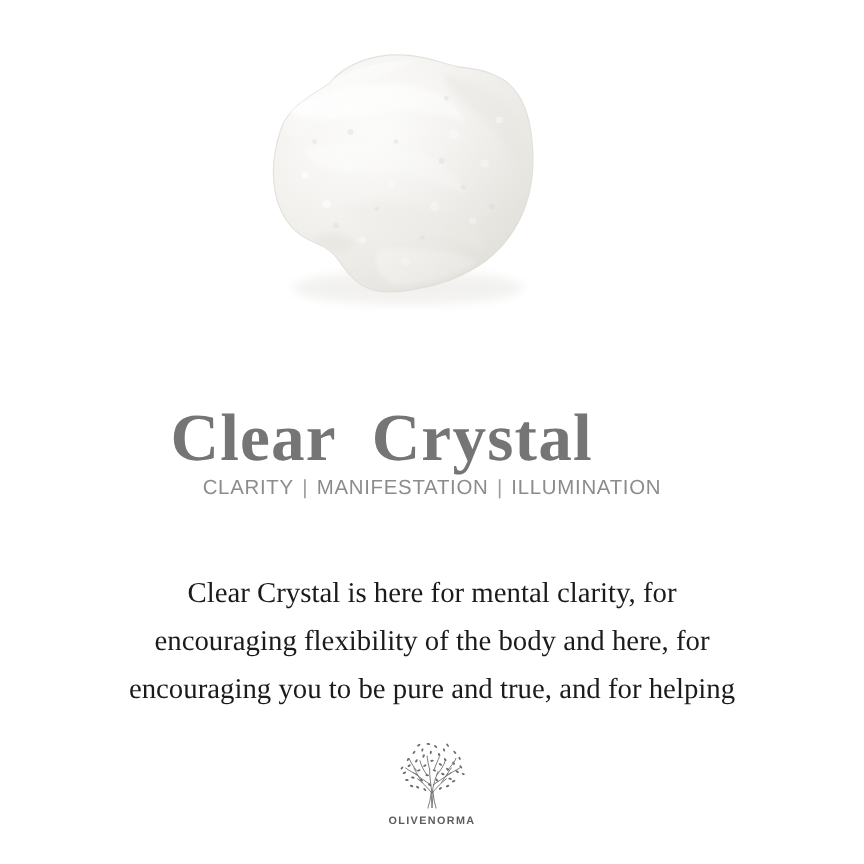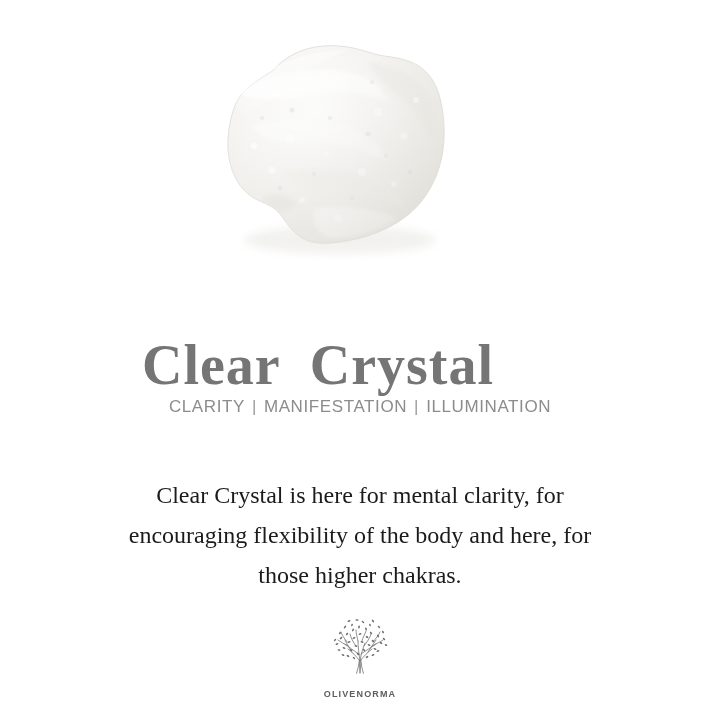--- a/index.html
+++ b/index.html
@@ -102,21 +102,21 @@
     text-align: center;
   }
   .brand-mark {
     display: block;
     margin: 0 auto;
     width: 74px;
     height: 62px;
   }
   .brand-name {
     display: block;
-    margin-top: 11px;
+    margin-top: 1px;
     font-family: "Liberation Sans", "DejaVu Sans", sans-serif;
     font-size: 9px;
     font-weight: 600;
     letter-spacing: 1.15px;
     color: #5d5d5d;
   }
 </style>
 </head>
 <body>
 
@@ -230,21 +230,21 @@
 
   <h1 class="title">Clear  Crystal</h1>
 
   <div class="keywords">
     <span>CLARITY</span><span class="kw-sep">|</span><span>MANIFESTATION</span><span class="kw-sep">|</span><span>ILLUMINATION</span>
   </div>
 
   <p class="description">
     <span class="desc-line">Clear Crystal is here for mental clarity, for</span>
     <span class="desc-line">encouraging flexibility of the body and here, for</span>
-    <span class="desc-line">those higher chakras.</span>
+    <span class="desc-line">encouraging you to be pure and true, and for helping</span>
   </p>
 
   <div class="brand">
     <svg class="brand-mark" viewBox="0 0 74 62" aria-hidden="true">
       <g stroke="#6e6e6e" stroke-width="0.75" fill="none" stroke-linecap="round">
 
         <path d="M 37 57 L 36.2 44 M 37 57 L 38 44"></path>
         <path d="M 33.6 57.4 C 34.6 54, 35.6 50, 36.2 46"></path>
         <path d="M 40.4 57.4 C 39.4 54, 38.4 50, 38 46"></path>
 

